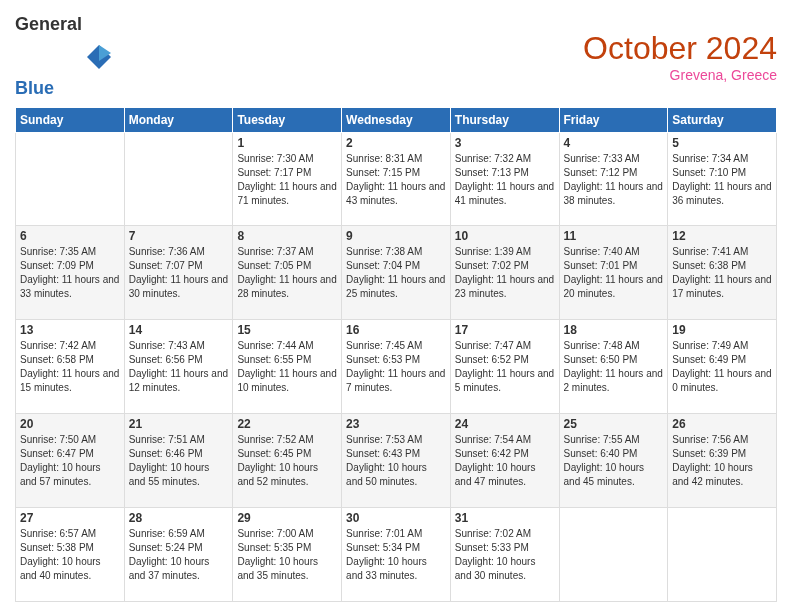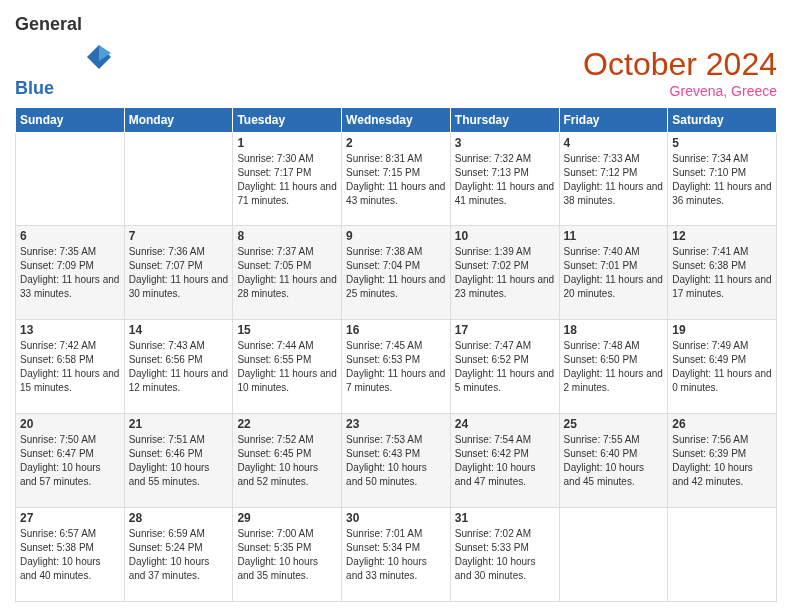--- a/index.html
+++ b/index.html
@@ -13,21 +13,21 @@
     .page {
       width: 792px;
       height: 612px;
       padding: 15px 15px 10px 15px;
       display: flex;
       flex-direction: column;
     }
     .header {
       display: flex;
       justify-content: space-between;
-      align-items: flex-end;
+      align-items: center;
       margin-bottom: 8px;
     }
     .logo {
       display: flex;
       align-items: center;
     }
     .logo-text {
       display: flex;
       flex-direction: column;
       line-height: 1.1;

